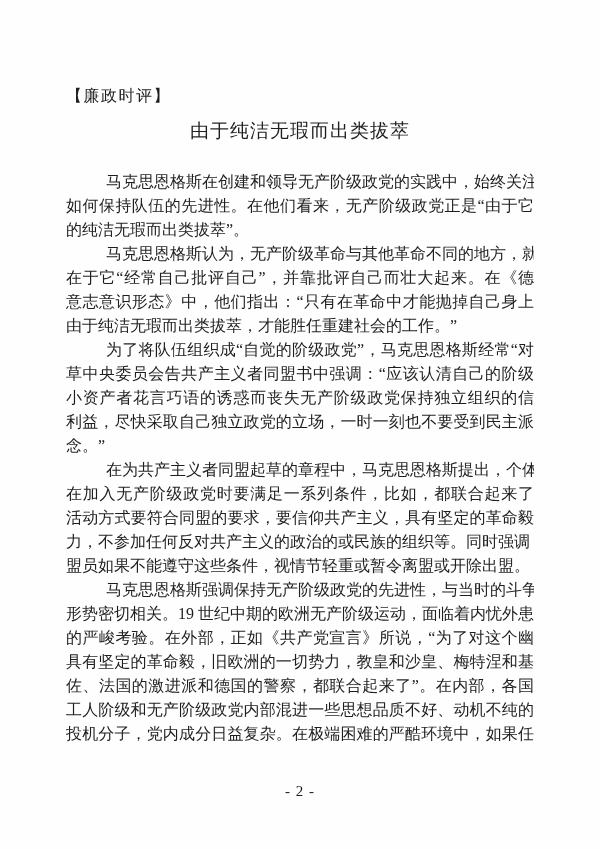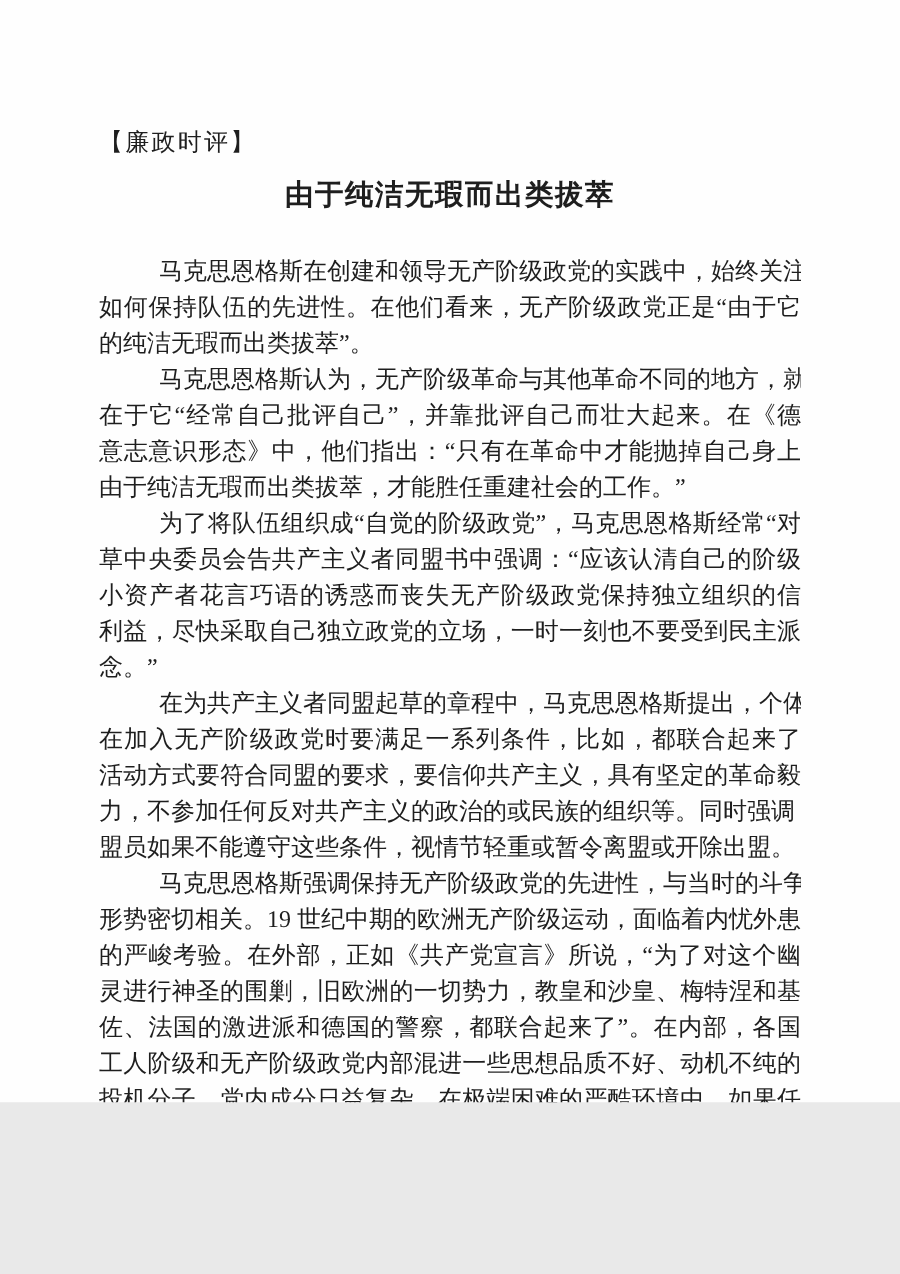--- a/index.html
+++ b/index.html
@@ -3,21 +3,21 @@
 <meta charset="utf-8">
 <style>
   html, body {
     margin: 0;
     padding: 0;
     background: #e9e9e9;
   }
   .page {
     position: relative;
     width: 600px;
-    height: 735px;
+    height: 849px;
     margin: 0 auto;
     background: #fefefe;
     color: #1e1e1e;
     font-family: "Liberation Serif", "DejaVu Serif", serif;
     overflow: hidden;
   }
   .section-label {
     position: absolute;
     left: 66px;
     top: 84px;
@@ -27,21 +27,21 @@
     white-space: nowrap;
   }
   .doc-title {
     position: absolute;
     left: 0;
     right: 0;
     top: 118px;
     margin: 0;
     text-align: center;
     font-size: 19px;
-    font-weight: bold;
+    font-weight: normal;
     letter-spacing: 1px;
     line-height: 26px;
   }
   .content {
     position: absolute;
     left: 66px;
     top: 170px;
     width: 468px;
     font-size: 16px;
   }
@@ -92,20 +92,20 @@
       <div class="line">利益，尽快采取自己独立政党的立场，一时一刻也不要受到民主派</div>
       <div class="line para-last">念。”</div>
       <div class="line para-first">在为共产主义者同盟起草的章程中，马克思恩格斯提出，个体</div>
       <div class="line">在加入无产阶级政党时要满足一系列条件，比如，都联合起来了</div>
       <div class="line">活动方式要符合同盟的要求，要信仰共产主义，具有坚定的革命毅</div>
       <div class="line">力，不参加任何反对共产主义的政治的或民族的组织等。同时强调，</div>
       <div class="line para-last">盟员如果不能遵守这些条件，视情节轻重或暂令离盟或开除出盟。</div>
       <div class="line para-first">马克思恩格斯强调保持无产阶级政党的先进性，与当时的斗争</div>
       <div class="line">形势密切相关。19 世纪中期的欧洲无产阶级运动，面临着内忧外患</div>
       <div class="line">的严峻考验。在外部，正如《共产党宣言》所说，“为了对这个幽</div>
-      <div class="line">灵进行神圣的围剿，旧欧洲的一切势力，教皇和沙皇、梅特涅和基</div>
+      <div class="line">具有坚定的革命毅，旧欧洲的一切势力，教皇和沙皇、梅特涅和基</div>
       <div class="line">佐、法国的激进派和德国的警察，都联合起来了”。在内部，各国</div>
       <div class="line">工人阶级和无产阶级政党内部混进一些思想品质不好、动机不纯的</div>
       <div class="line">投机分子，党内成分日益复杂。在极端困难的严酷环境中，如果任</div>
     </div>
 
   <div class="page-number">- 2 -</div>
 </div>
 
 </body></html>

